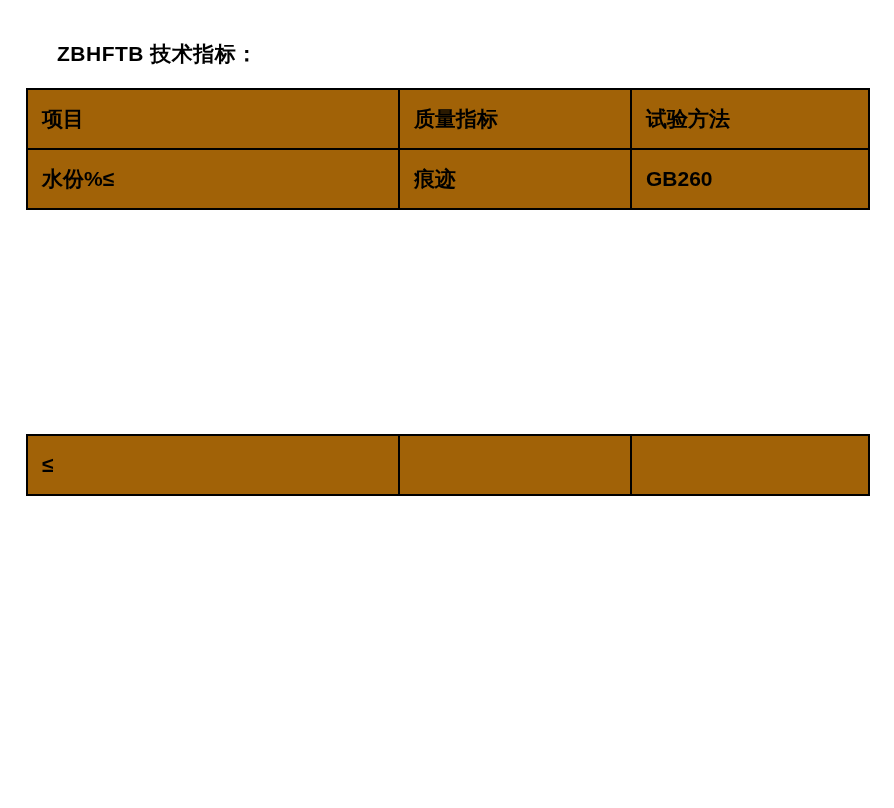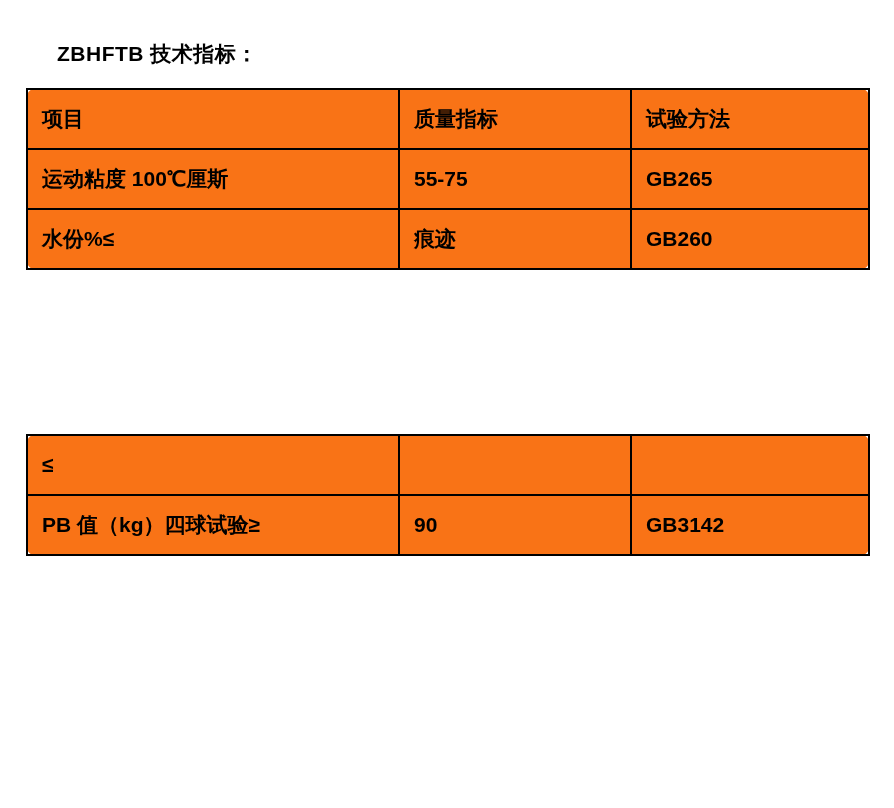--- a/index.html
+++ b/index.html
@@ -27,22 +27,21 @@
     top: 40px;
     font-size: 21px;
     font-weight: bold;
     letter-spacing: 0.5px;
     white-space: nowrap;
   }
   table.spec {
     position: absolute;
     border-collapse: collapse;
     table-layout: fixed;
-    background: #f97316;
-    border-radius: 11px;
+    background: #a16207;
   }
   table.spec td {
     border: 2px solid #000000;
     font-size: 21px;
     font-weight: bold;
     padding: 0 0 0 14px;
     height: 58px;
     vertical-align: middle;
     white-space: nowrap;
     line-height: 1.1;
@@ -75,45 +74,35 @@
         <col class="col-value">
         <col class="col-method">
     </colgroup>
     <tbody>
       <tr>
         <td>项目</td>
         <td>质量指标</td>
         <td>试验方法</td>
       </tr>
       <tr>
-        <td>运动粘度 100℃厘斯</td>
-        <td>55-75</td>
-        <td>GB265</td>
-      </tr>
-      <tr>
         <td>水份%≤</td>
         <td>痕迹</td>
         <td>GB260</td>
       </tr>
     </tbody>
   </table>
 
   <table class="spec" id="table-two">
     <colgroup>
       <col class="col-item">
         <col class="col-value">
         <col class="col-method">
     </colgroup>
     <tbody>
       <tr>
         <td>≤</td>
         <td class="cell-empty"></td>
         <td class="cell-empty"></td>
       </tr>
-      <tr>
-        <td>PB 值（kg）四球试验≥</td>
-        <td>90</td>
-        <td>GB3142</td>
-      </tr>
     </tbody>
   </table>
 
 </div>
 
 </body></html>

